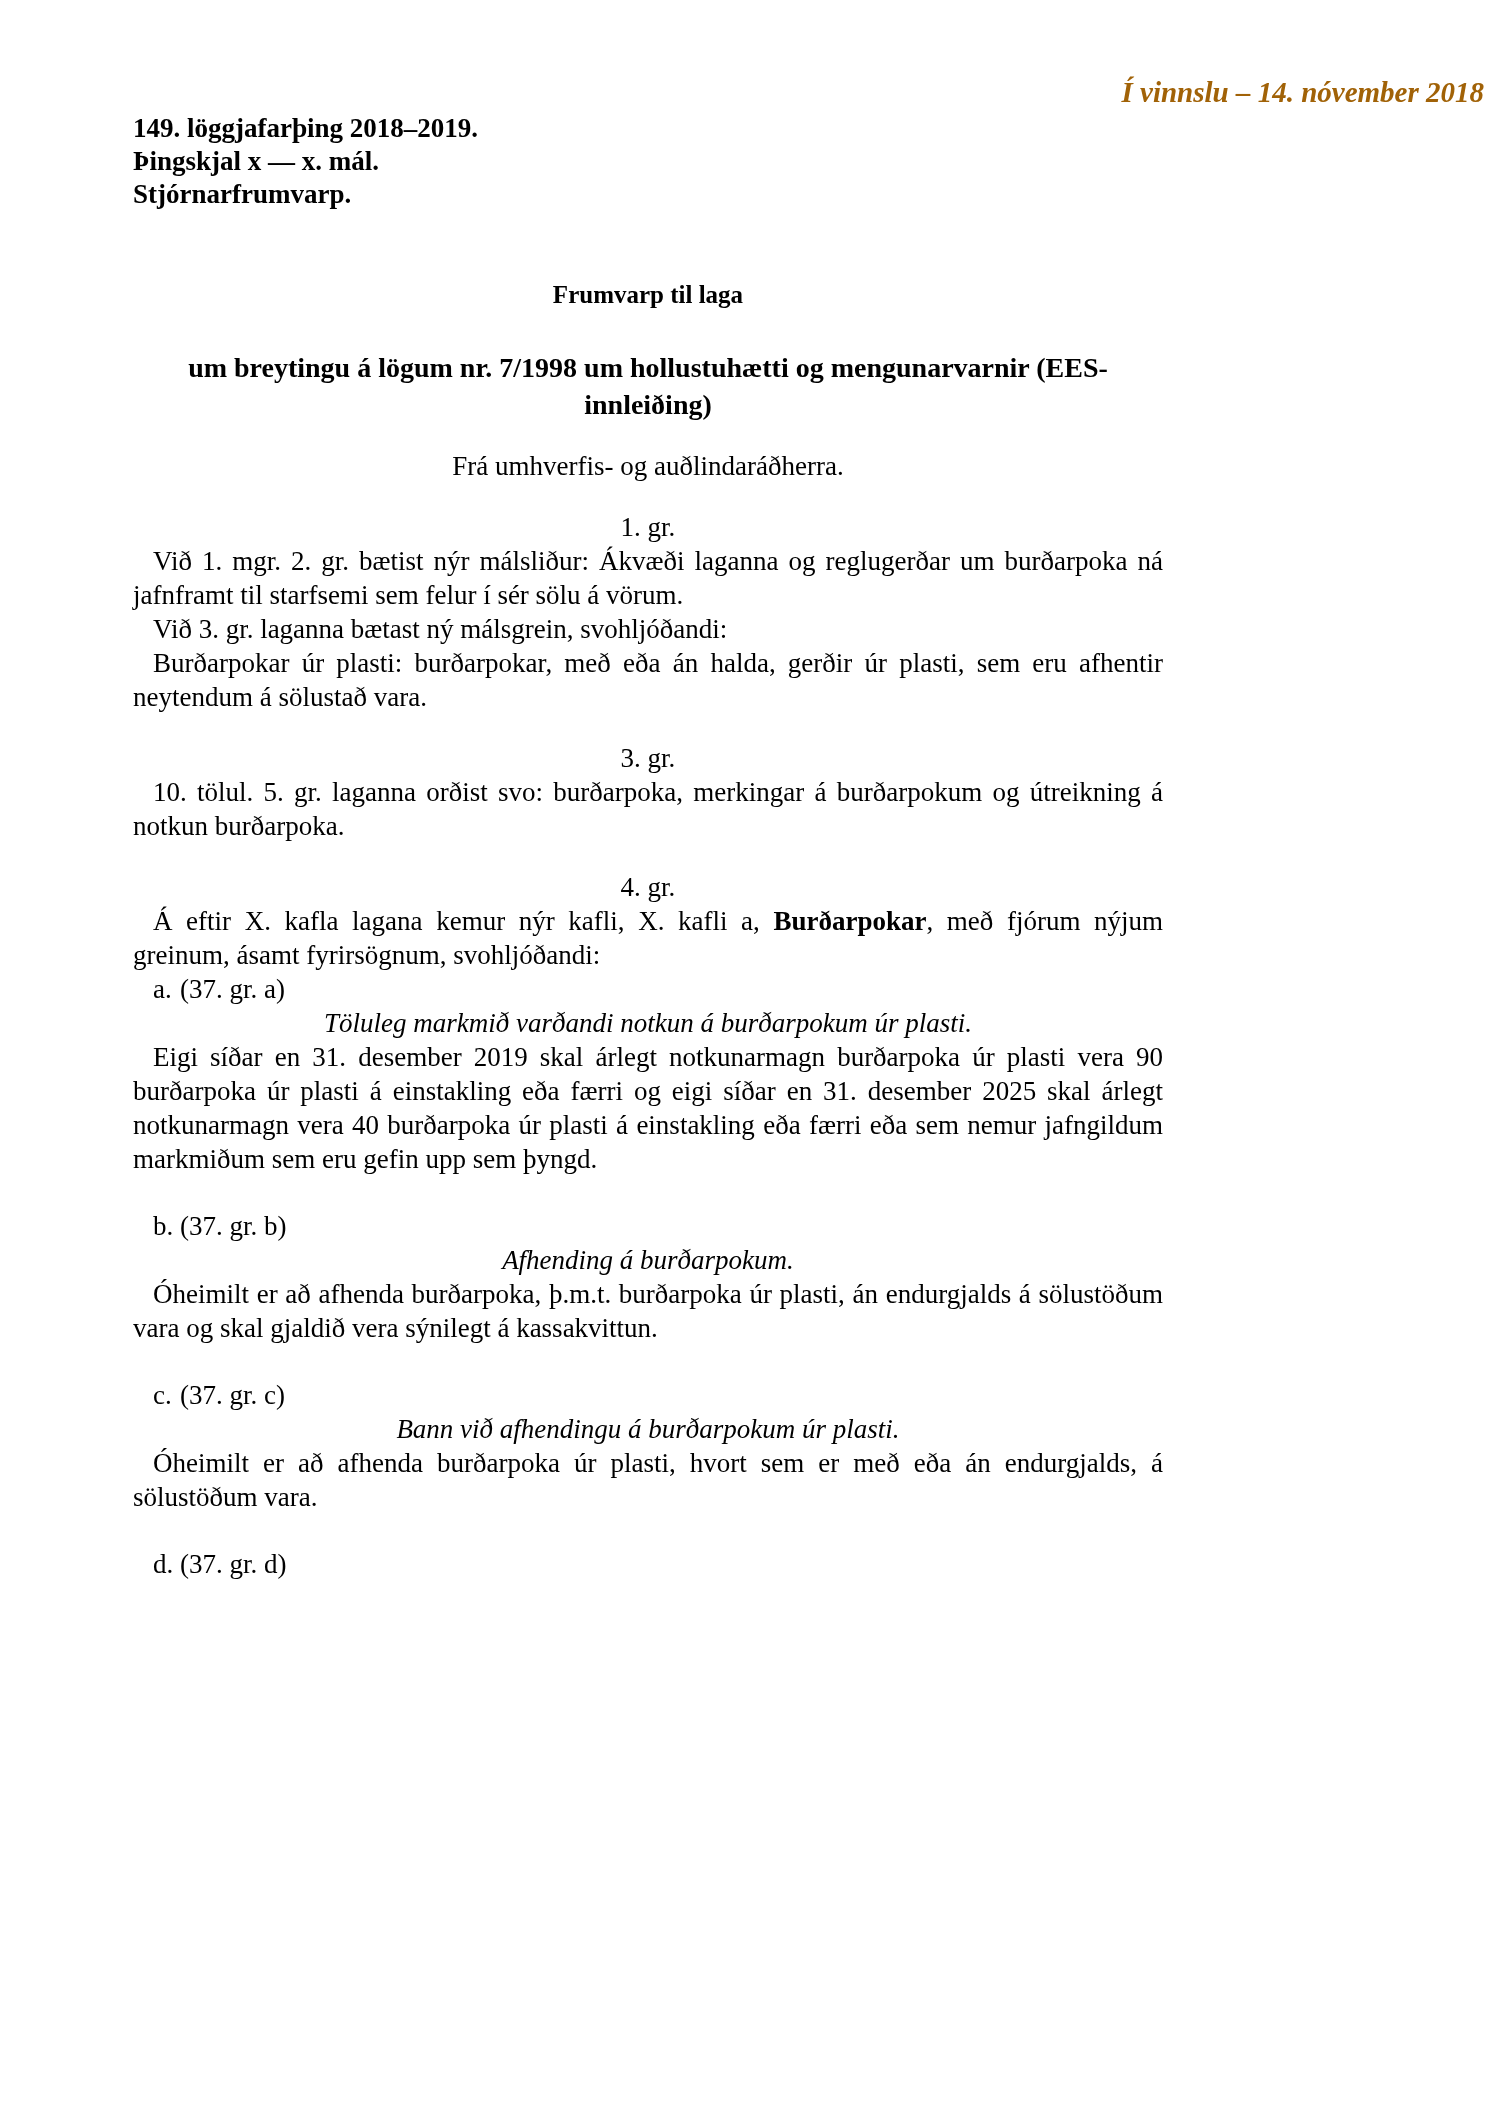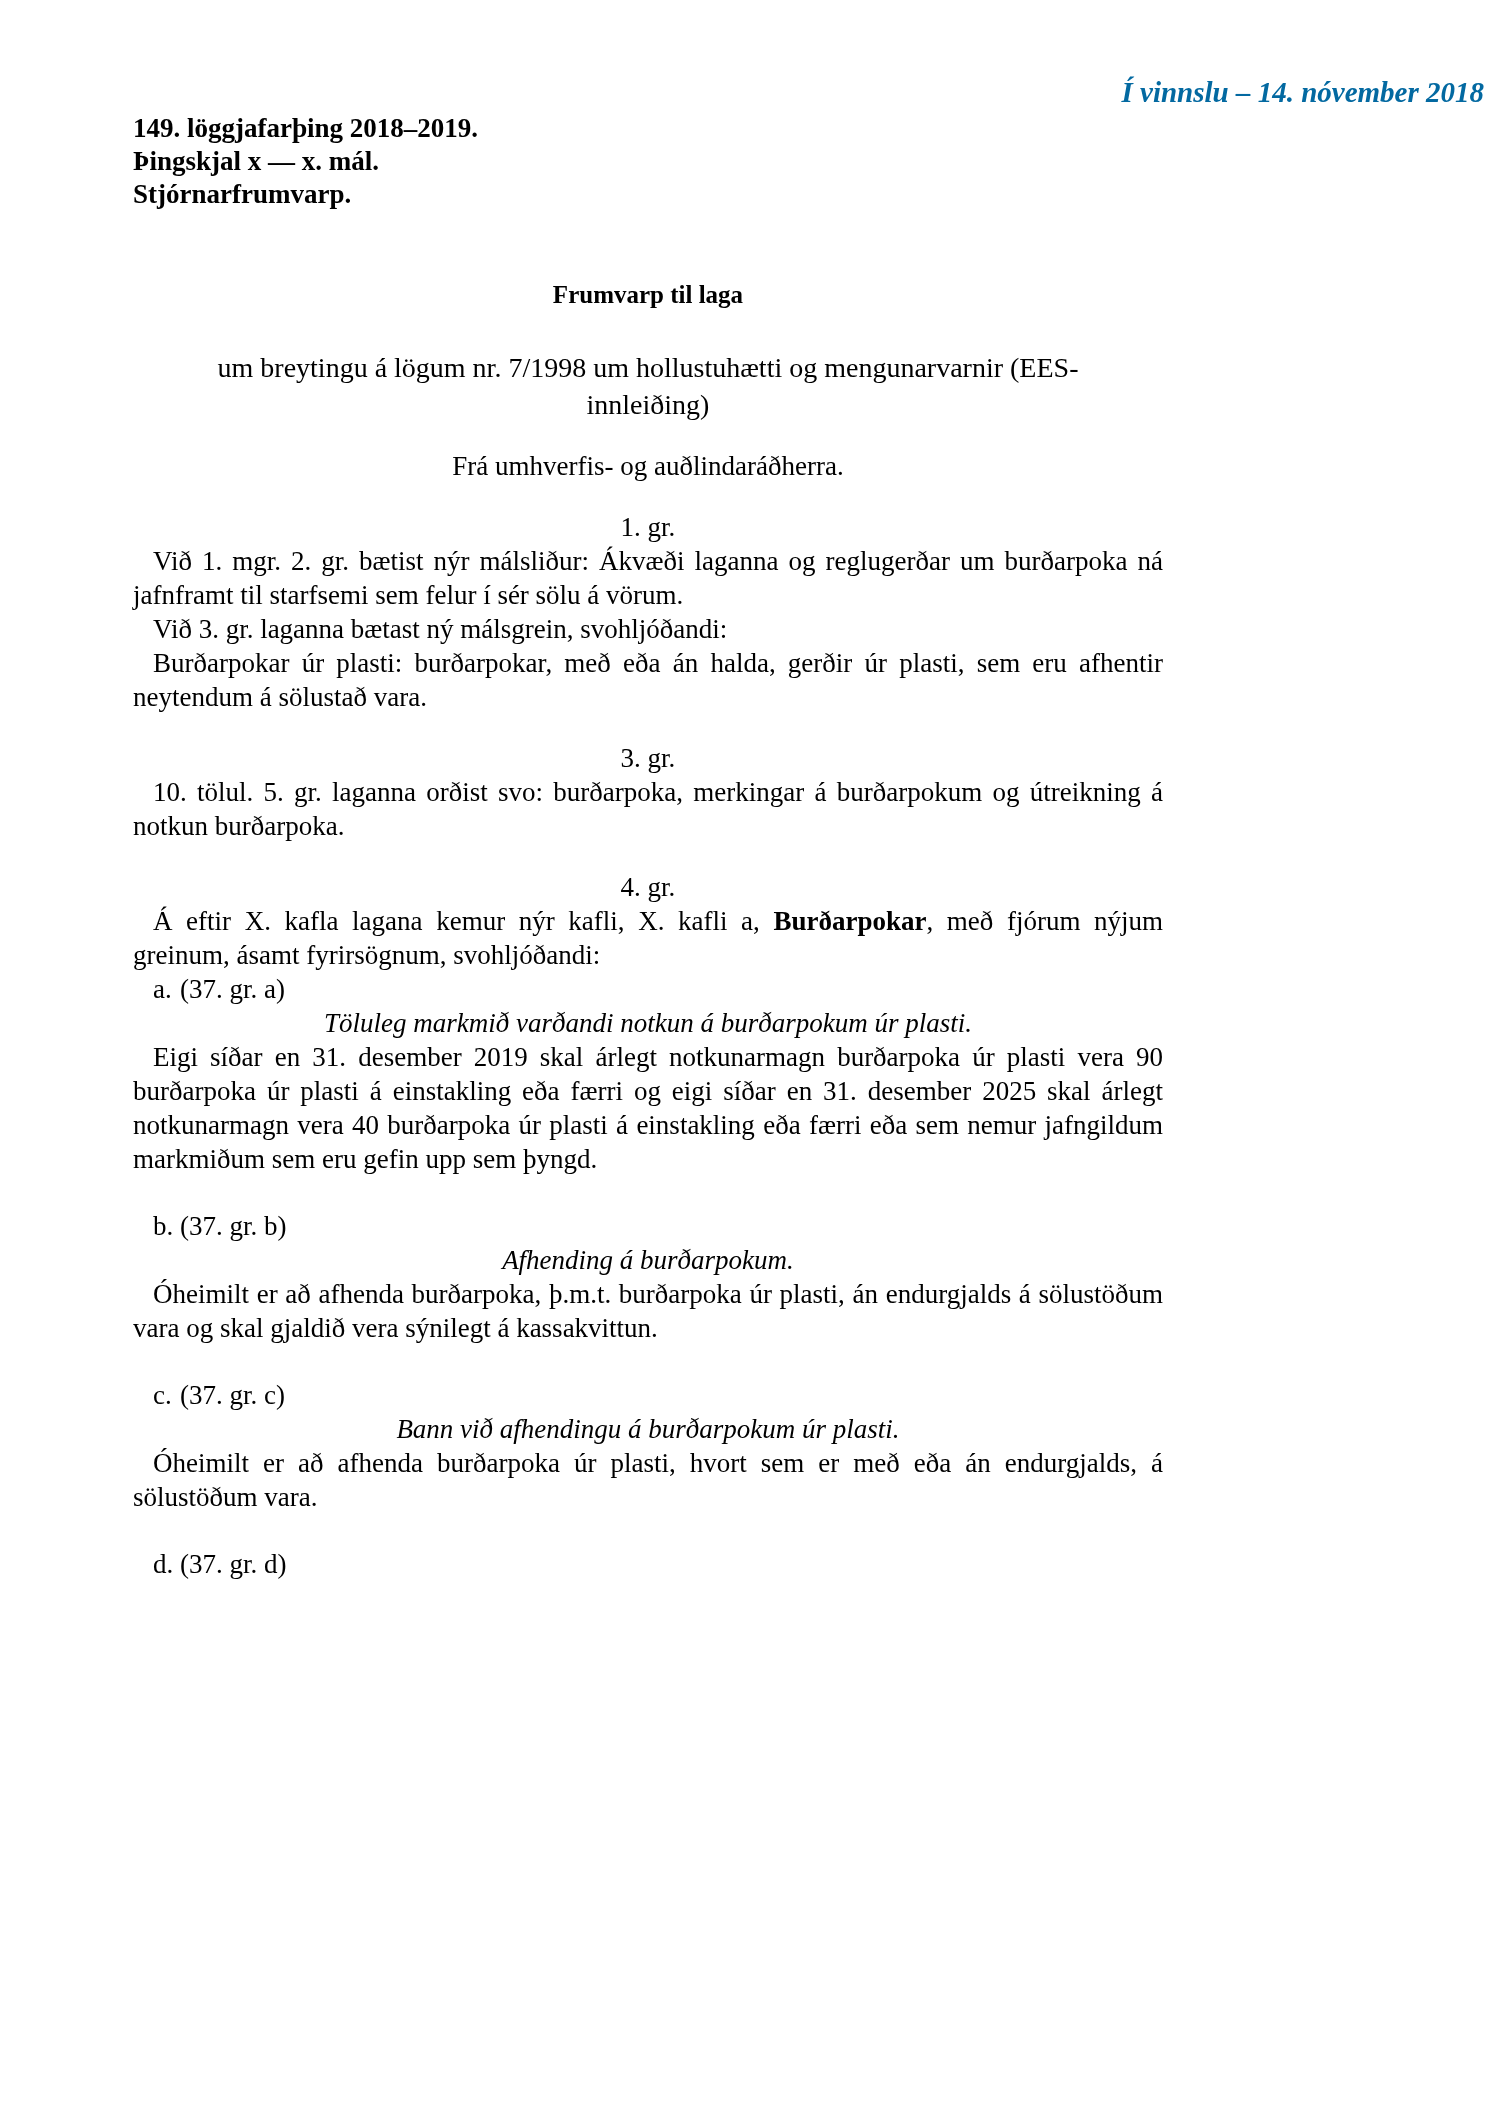--- a/index.html
+++ b/index.html
@@ -25,39 +25,39 @@
     font-size: 27px;
     line-height: 34px;
   }
   .watermark {
     position: absolute;
     top: 76px;
     right: 16px;
     font-size: 29px;
     font-weight: bold;
     font-style: italic;
-    color: #0369a1; 
+    color: #a16207; 
     white-space: nowrap;
   }
   .doc-header {
     font-weight: bold;
     line-height: 33px;
   }
   .bill-title {
     margin: 60px 0 0 0;
     font-size: 25px;
     line-height: 48px;
     font-weight: bold;
     text-align: center;
   }
   .bill-subtitle {
     margin: 30px 0 0 0;
     font-size: 28px;
     line-height: 37px;
-    font-weight: normal;
+    font-weight: bold;
     text-align: center;
   }
   .presenter {
     margin-top: 26px;
     text-align: center;
   }
   .gr-heading {
     margin: 27px 0 0 0;
     font-size: 27px;
     font-weight: normal;

